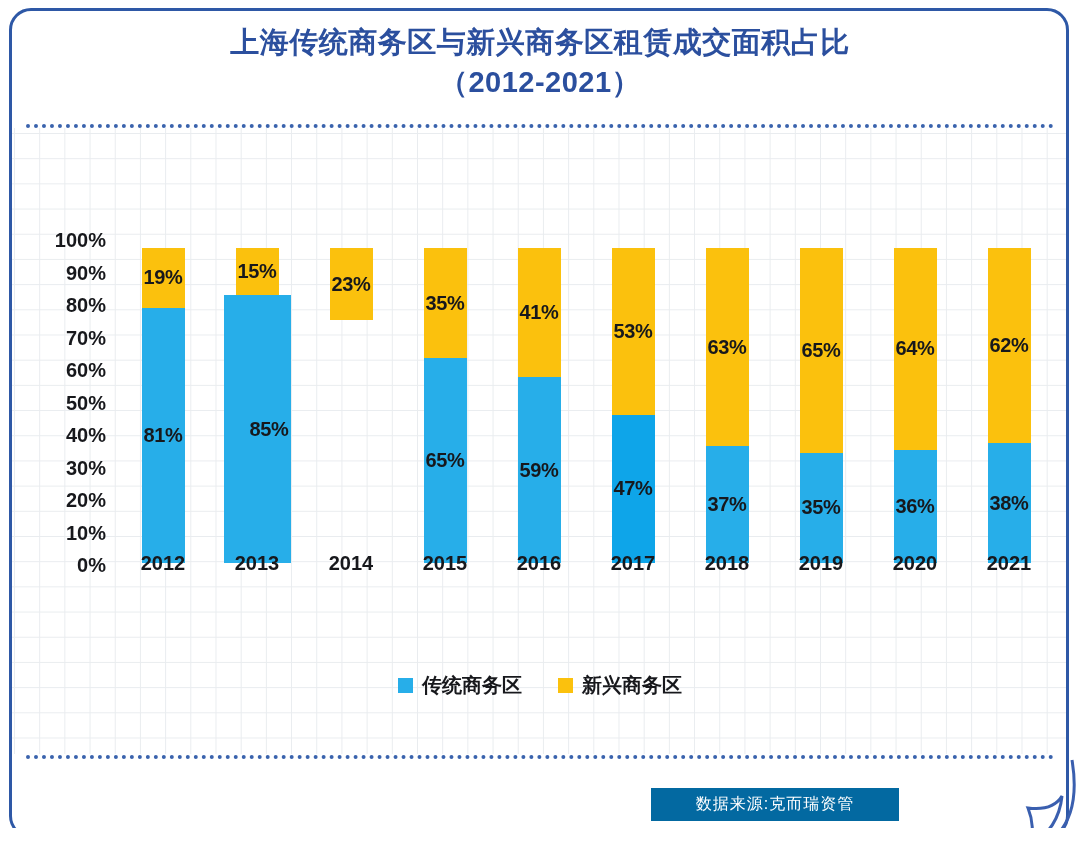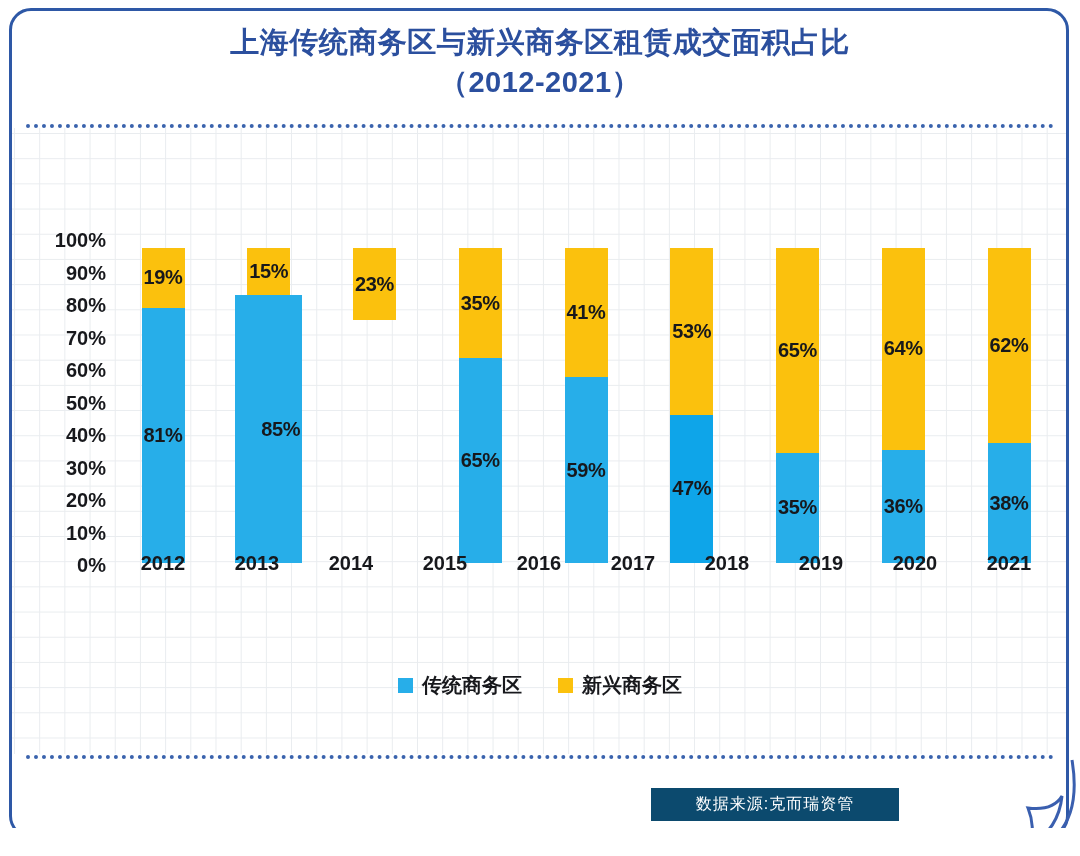--- a/index.html
+++ b/index.html
@@ -190,21 +190,21 @@
     text-align: center;
   }
 
   
   .source-bar {
     position: absolute;
     left: 651px;
     top: 788px;
     width: 248px;
     height: 33px;
-    background: #0c4a6e;
+    background: #0369a1;
     display: flex;
     align-items: center;
     justify-content: center;
   }
   .source-text {
     color: #ffffff;
     font-size: 16px;
     letter-spacing: 1px;
   }
   .footer-rule {
@@ -294,20 +294,28 @@
         </div>
         <div class="bar-col">
           <div class="seg seg-new" style="background: rgb(251, 193, 13); height: 53%;">
             <span class="seg-label">53%</span>
           </div>
           <div class="seg seg-trad" style="background: #0ea5e9; height: 47%;">
             <span class="seg-label">47%</span>
           </div>
         </div>
         <div class="bar-col">
+          <div class="seg seg-new" style="background: rgb(251, 193, 13); height: 63%;">
+            <span class="seg-label">63%</span>
+          </div>
+          <div class="seg seg-trad" style="background: rgb(39, 174, 233); height: 37%;">
+            <span class="seg-label">37%</span>
+          </div>
+        </div>
+        <div class="bar-col">
           <div class="seg seg-new" style="background: rgb(251, 193, 13); height: 65%;">
             <span class="seg-label">65%</span>
           </div>
           <div class="seg seg-trad" style="background: rgb(39, 174, 233); height: 35%;">
             <span class="seg-label">35%</span>
           </div>
         </div>
         <div class="bar-col">
           <div class="seg seg-new" style="background: rgb(251, 193, 13); height: 64%;">
             <span class="seg-label">64%</span>

